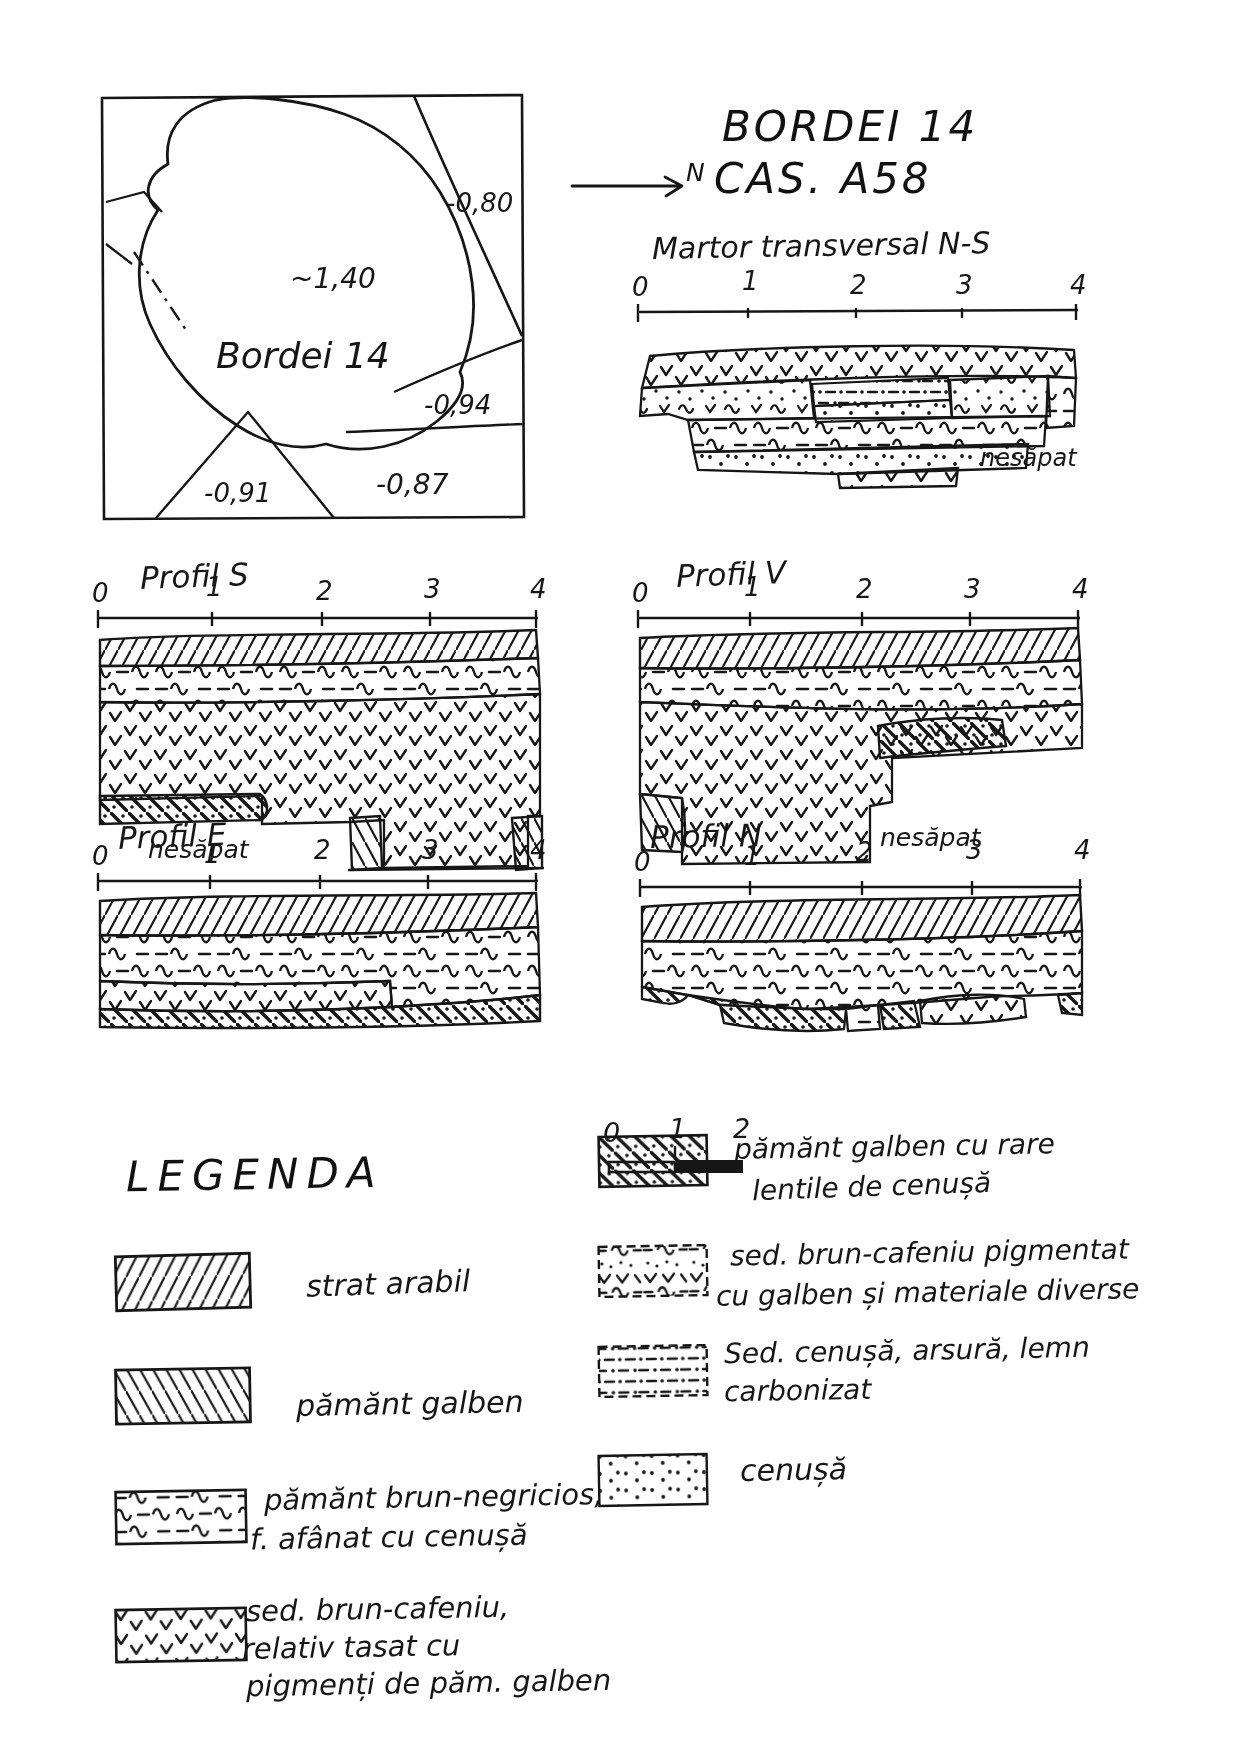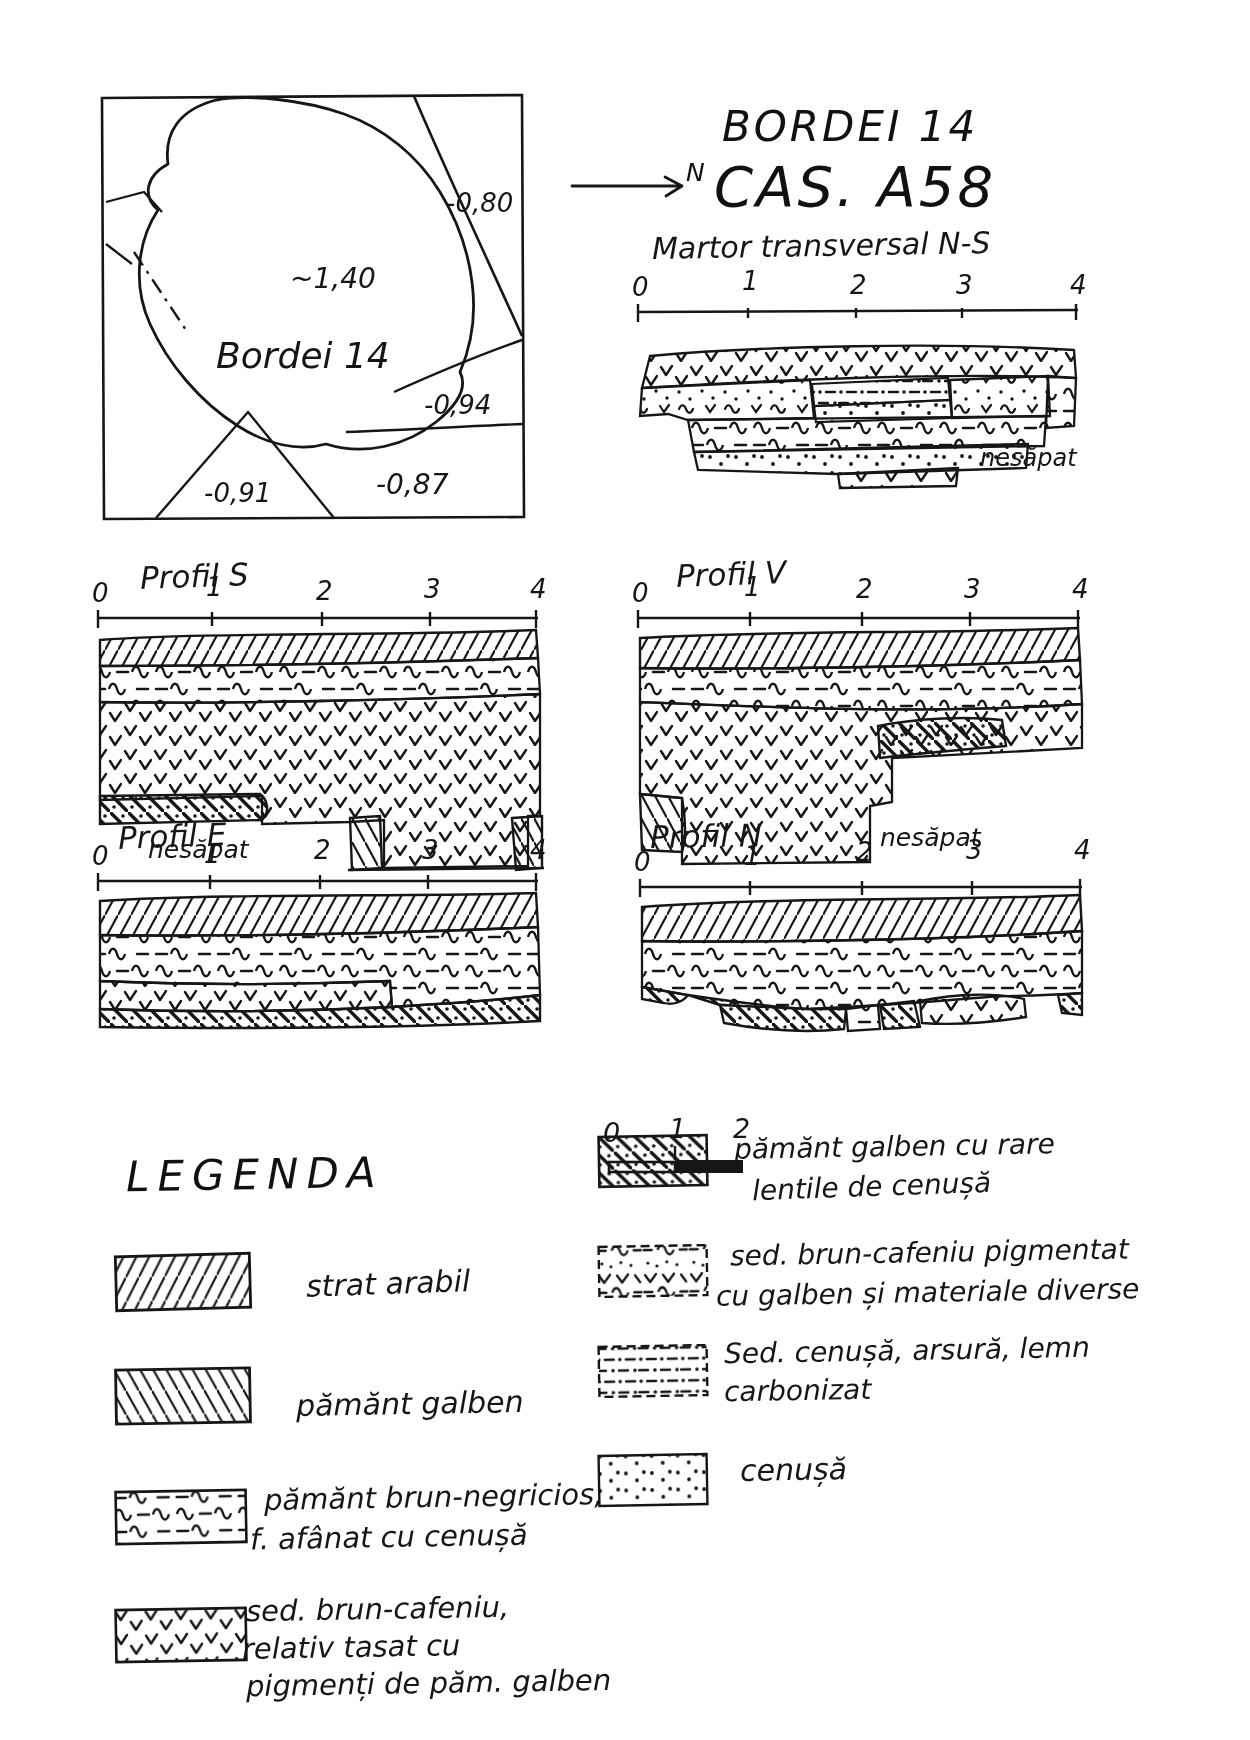--- a/index.html
+++ b/index.html
@@ -83,21 +83,21 @@
     <text x="326" y="322" font-size="26">-0,94</text>
     <text x="106" y="410" font-size="26">-0,91</text>
     <text x="278" y="402" font-size="28">-0,87</text>
   </svg>
 
   <svg class="abs" style="left:570px;top:158px" width="130" height="46">
     <path d="M2 28 H112 M112 28 l-17 -9 M112 28 l-16 10" fill="none" stroke="#161616" stroke-width="2.8" stroke-linecap="round"></path>
   </svg>
   <div class="abs print" style="left:686px;top:158px;font-size:25px">N</div>
   <div class="abs print" style="left:722px;top:102px;font-size:42px;letter-spacing:3px">BORDEI 14</div>
-  <div class="abs print" style="left:714px;top:154px;font-size:56px;letter-spacing:3px">CAS. A58</div>
+  <div class="abs print" style="left:714px;top:154px;font-size:42px;letter-spacing:3px">CAS. A58</div>
 
   <div class="abs hand" style="left:652px;top:228px;font-size:30px;transform:rotate(-1deg)">Martor transversal N-S</div>
   <svg class="abs" style="left:628px;top:266px" width="460" height="240" viewBox="0 0 460 240">
     <path d="M10 46 L450 44" stroke="#161616" stroke-width="2.5" fill="none"></path>
     <path d="M10 38 L10 56 M120 42 L120 52 M228 42 L228 52 M334 42 L334 52 M448 38 L448 54" stroke="#161616" stroke-width="2.4" fill="none"></path>
     <text x="4" y="30" font-size="26">0</text>
     <text x="114" y="24" font-size="26">1</text>
     <text x="222" y="28" font-size="26">2</text>
     <text x="328" y="28" font-size="26">3</text>
     <text x="442" y="28" font-size="26">4</text>

